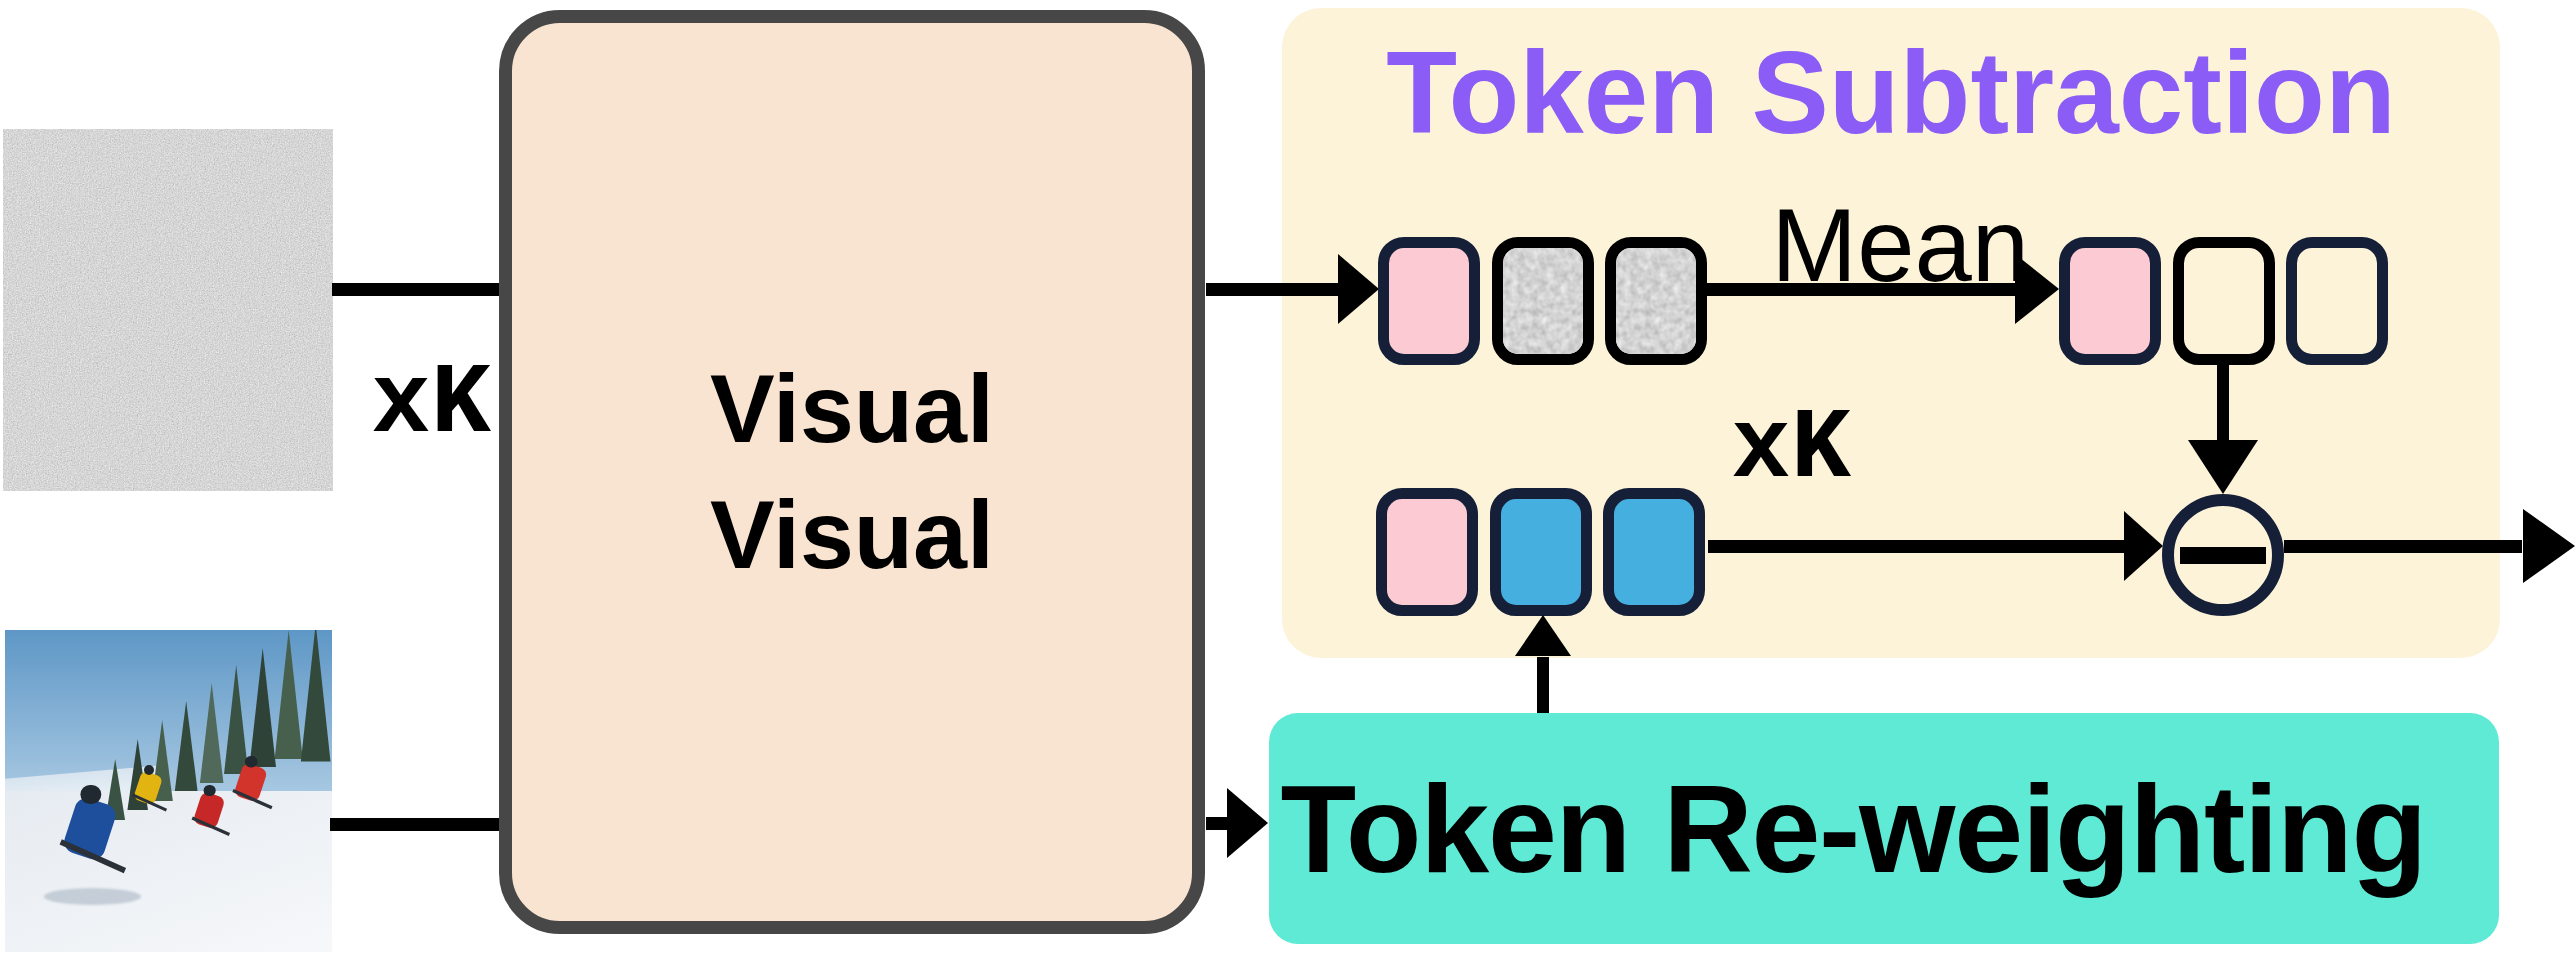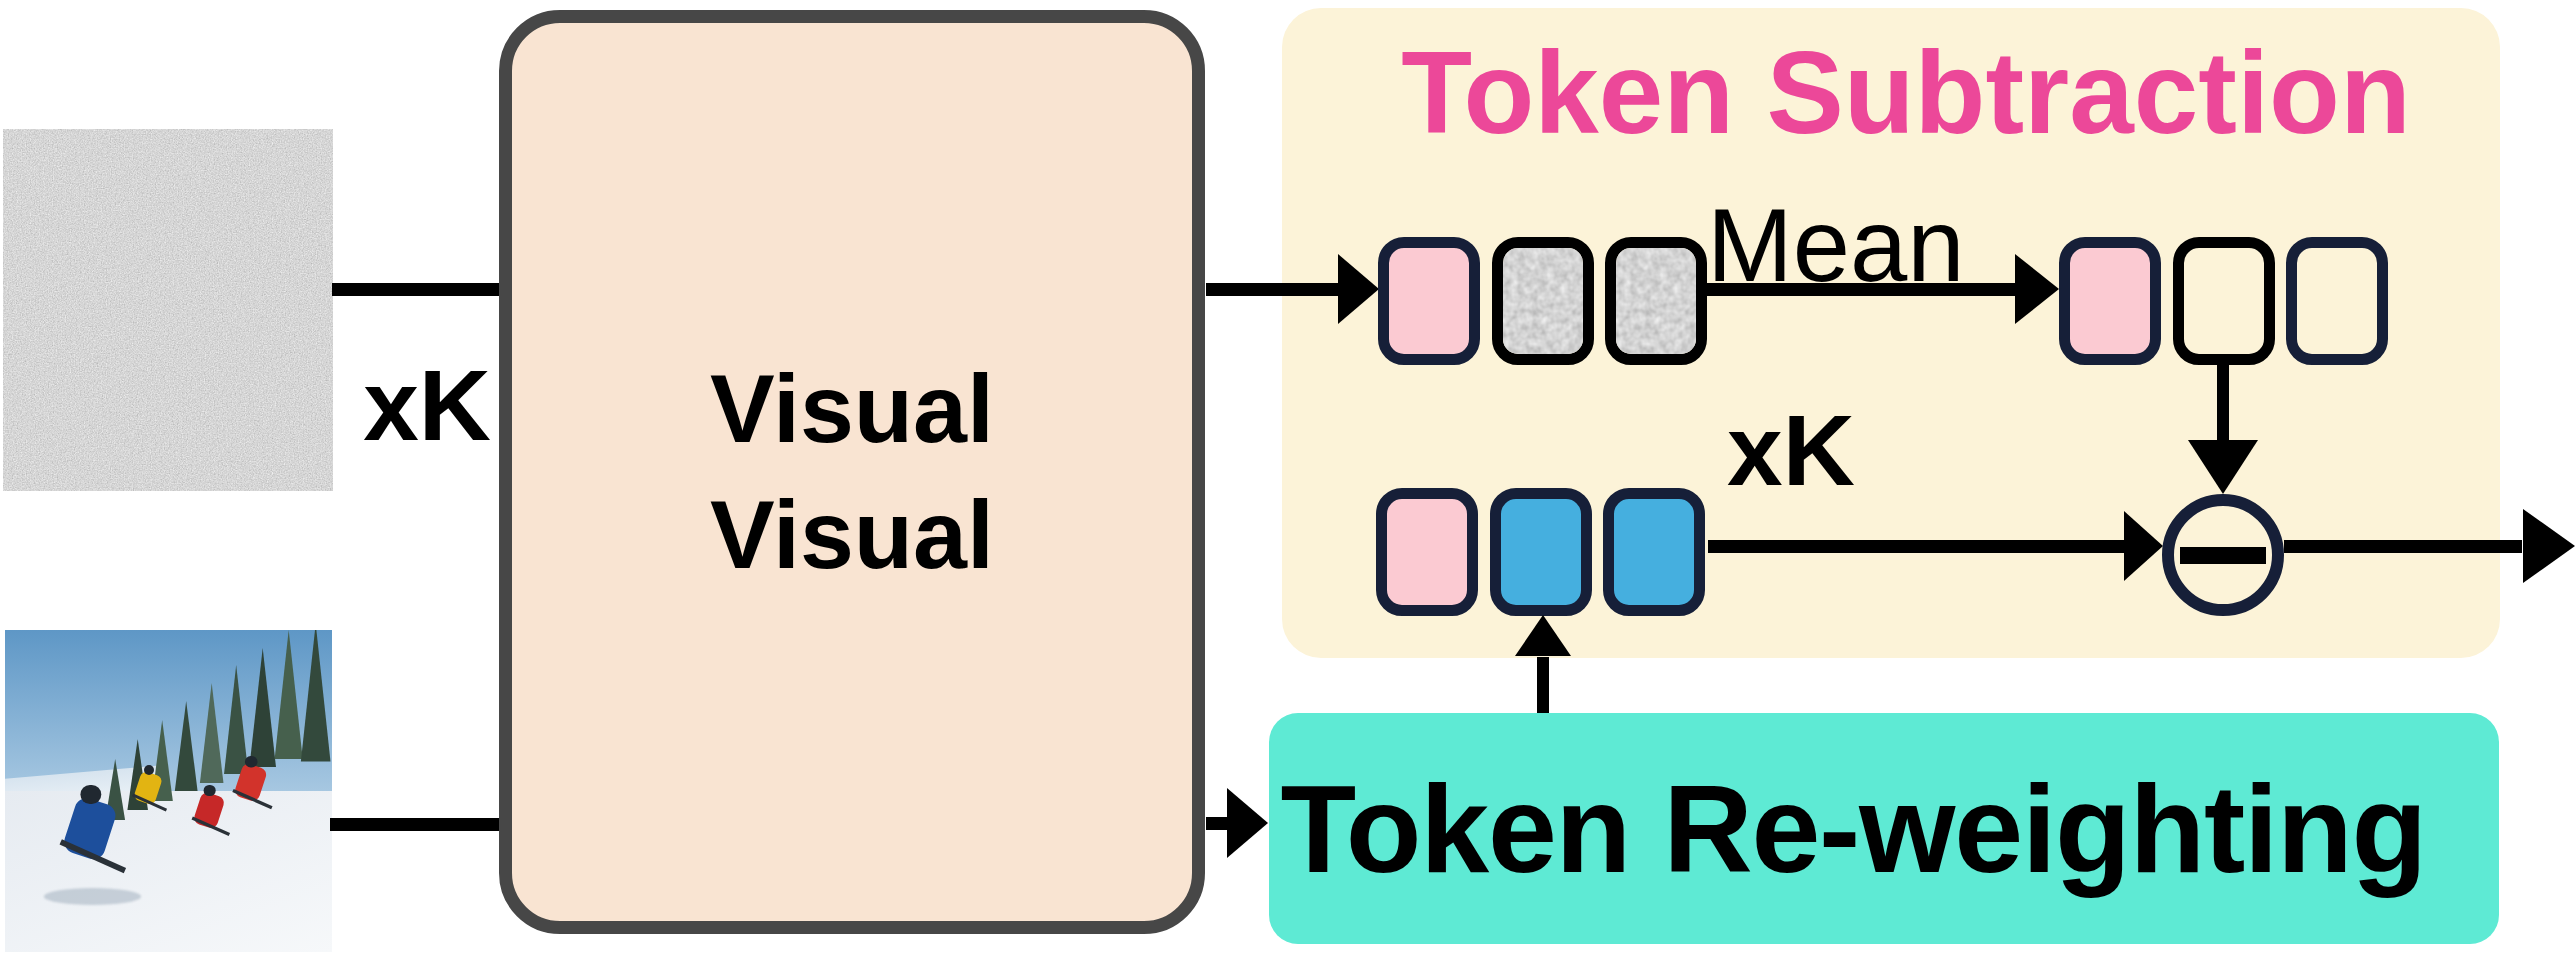--- a/index.html
+++ b/index.html
@@ -44,31 +44,31 @@
   #encoder{left:499px; top:9.7px; width:706px; height:924px; box-sizing:border-box;
      background:#F9E4D2; border:13px solid #474747; border-radius:61px;
      display:flex; align-items:center; justify-content:center;}
   #encoder .title{font-size:97px; font-weight:bold; color:#000000; line-height:1.3;
      text-align:center;}
 
   
   #ts-panel{left:1282px; top:7.7px; width:1218px; height:650px;
      background:#FCF3D8; border-radius:39px;}
   #ts-title{left:1282px; top:26px; width:1218px; text-align:center;
-     font-size:116px; font-weight:bold; color:#ec4899;padding-left:15px;}
+     font-size:116px; font-weight:bold; color:#8b5cf6;}
   #trw-panel{left:1269px; top:713px; width:1230px; height:231px;
      background:#5eead4; border-radius:29px;
      display:flex; align-items:center;}
   #trw-title{font-size:124px; font-weight:bold; color:#000; padding-left:11.6px;
      white-space:nowrap; letter-spacing:-1.3px;}
 
   
-  .xk{font-size:100px; font-weight:bold; color:#000;}
+  .xk{font-size:100px; font-weight:bold; color:#000;font-family:Liberation Mono, monospace;}
   #xk-left{left:309px; top:348px; width:182px; text-align:right;}
-  #mean-label{left:1707px; top:187px; width:322px; text-align:left;
+  #mean-label{left:1707px; top:187px; width:322px; text-align:right;
      font-size:103px; font-weight:normal; color:#000;}
   #xk-mean{left:1662px; top:393px; width:258px; text-align:center;}
 
   
   .token-row{position:absolute; display:flex; gap:11.6px;}
   #row-noisy{left:1378px; top:237px;}
   #row-mean {left:2059px; top:237px;}
   #row-clean{left:1376px; top:488px;}
   .tok{width:102px; height:128px; box-sizing:border-box; border-radius:26px;
      border:11px solid #161F38; overflow:hidden; flex:0 0 auto;}

